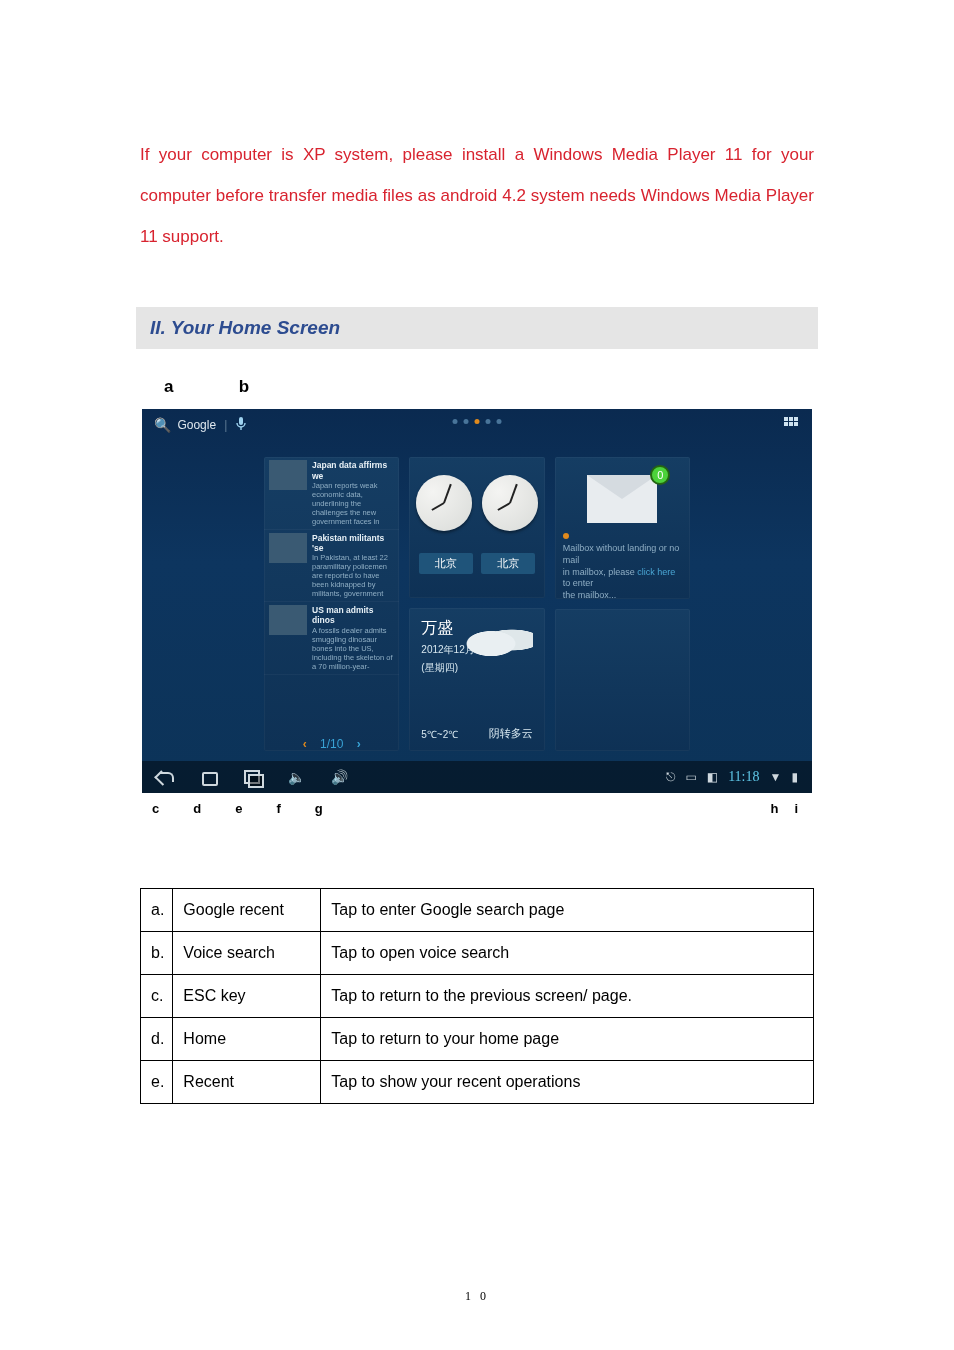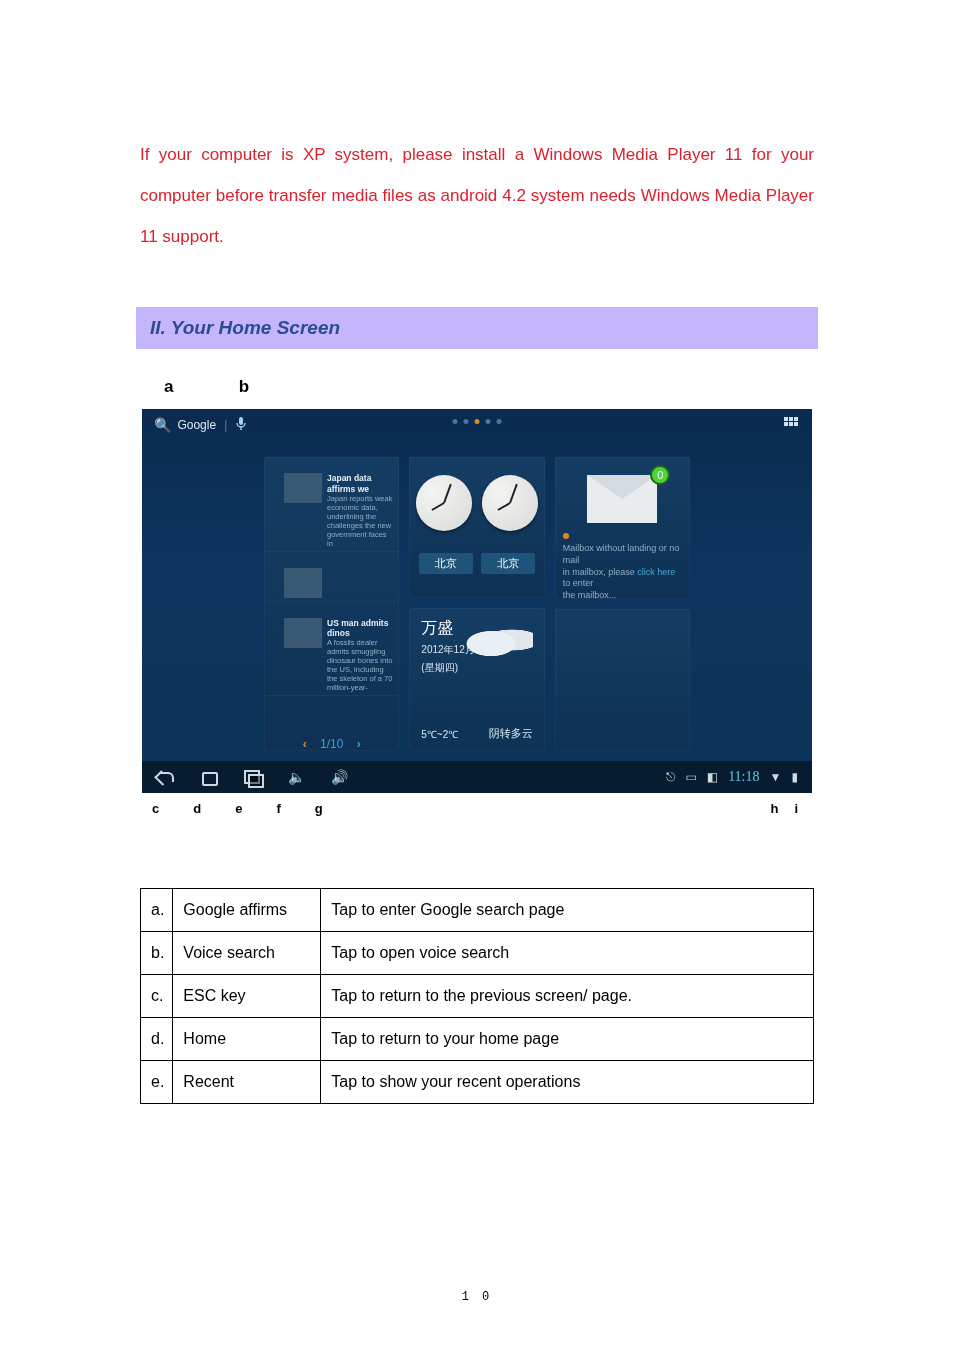--- a/index.html
+++ b/index.html
@@ -13,21 +13,21 @@
   }
   .page { padding: 135px 140px 0 140px; }
   .red-para {
     color: #d8232f;
     font-size: 17px;
     line-height: 2.4;
     text-align: justify;
     margin-bottom: 50px;
   }
   .section-header-band {
-    background: #c4b5fd;
+    background: #e5e5e5;
     padding: 10px 14px;
     margin: 0 -4px 28px -4px;
   }
   .section-header-band span {
     color: #2d4c90;
     font-style: italic;
     font-weight: bold;
     font-size: 19px;
   }
   .label-ab { padding-left: 24px; font-weight: bold; font-size: 17px; margin-bottom: 12px; }
@@ -63,21 +63,21 @@
   .ah-card {
     background: linear-gradient(180deg,#153d63 0%, #0e3155 100%);
     border-radius:2px;
     flex:1;
     position:relative;
     overflow:hidden;
     font-size:9px;
     color:#a7c6da;
     box-shadow: 0 0 0 1px rgba(255,255,255,0.04) inset;
   }
-  .news-item { display:flex; padding:3px 5px 3px 20px; border-bottom:1px solid rgba(255,255,255,0.04);margin-top:13px; }
+  .news-item { display:flex; padding:3px 5px 3px 5px; border-bottom:1px solid rgba(255,255,255,0.04); }
   .news-thumb { width:38px; height:30px; background:#3a5a73; margin-right:5px; flex-shrink:0; }
   .news-text .t { color:#e7f0f6; font-weight:bold; font-size:8.5px; line-height:1.2; }
   .news-text .d { font-size:7.5px; color:#8faec4; line-height:1.2; }
   .news-pager { position:absolute; bottom:0; left:0; right:0; text-align:center; color:#39a3d6; font-size:12px; }
   .news-pager .arrow-l { color:#e08a1d; font-weight:bold; margin-right:10px; }
   .news-pager .arrow-r { color:#39a3d6; font-weight:bold; margin-left:10px; }
   .clock-card { display:flex; justify-content:center; align-items:flex-start; padding-top:18px; gap:10px; }
   .clock-sub { position:absolute; top:96px; width:48%; text-align:center; }
   .clock-btn { display:inline-block; background:#1f547a; color:#fff; padding:3px 16px; font-size:11px; border-radius:2px; }
   .analog { width:56px; height:56px; border-radius:50%; background:radial-gradient(circle at 30% 30%, #f4f4f2, #d9dbd8); position:relative; box-shadow:0 2px 3px rgba(0,0,0,0.4); }
@@ -121,21 +121,21 @@
   }
   .ref-table td {
     border: 1px solid #000;
     padding: 12px 8px 12px 10px;
     vertical-align: middle;
   }
   .ref-table td.idx { width:28px; text-align:left;}
   .ref-table td.name { width:148px; }
   .page-num {
     position:absolute; bottom:46px; left:0; right:0; text-align:center;
-    font-size:12px; letter-spacing:3px; font-family:Liberation Mono, monospace;
+    font-size:12px; letter-spacing:3px; font-family:Liberation Serif, serif;
   }
 </style>
 </head>
 <body>
 
 <div class="page">
   <p class="red-para">If your computer is XP system, please install a Windows Media Player 11 for your computer before transfer media files as android 4.2 system needs Windows Media Player 11 support.</p>
 
   <div class="section-header-band">
     <span>II. Your Home Screen</span>
@@ -183,20 +183,24 @@
           <div class="ah-card" style="flex:2;">
             <div class="news-item">
                 <div class="news-thumb"></div>
                 <div class="news-text">
                   <div class="t">Japan data affirms we</div>
                   <div class="d">Japan reports weak economic data, underlining the challenges the new government faces in</div>
                 </div>
               </div>
             <div class="news-item">
                 <div class="news-thumb"></div>
+                <div class="news-text">
+                  <div class="t">Pakistan militants 'se</div>
+                  <div class="d">In Pakistan, at least 22 paramilitary policemen are reported to have been kidnapped by militants, government</div>
+                </div>
               </div>
             <div class="news-item">
                 <div class="news-thumb"></div>
                 <div class="news-text">
                   <div class="t">US man admits dinos</div>
                   <div class="d">A fossils dealer admits smuggling dinosaur bones into the US, including the skeleton of a 70 million-year-</div>
                 </div>
               </div>
             <div class="news-pager">
               <span class="arrow-l">‹</span>
@@ -268,21 +272,21 @@
     <div class="right-g">
       <span>h</span>
       <span>i</span>
     </div>
   </div>
 
   <table class="ref-table">
     <tbody>
         <tr>
       <td class="idx">a.</td>
-      <td class="name">Google affirms</td>
+      <td class="name">Google recent</td>
       <td>Tap to enter Google search page</td>
     </tr>
     <tr>
       <td class="idx">b.</td>
       <td class="name">Voice search</td>
       <td>Tap to open voice search</td>
     </tr>
     <tr>
       <td class="idx">c.</td>
       <td class="name">ESC key</td>

